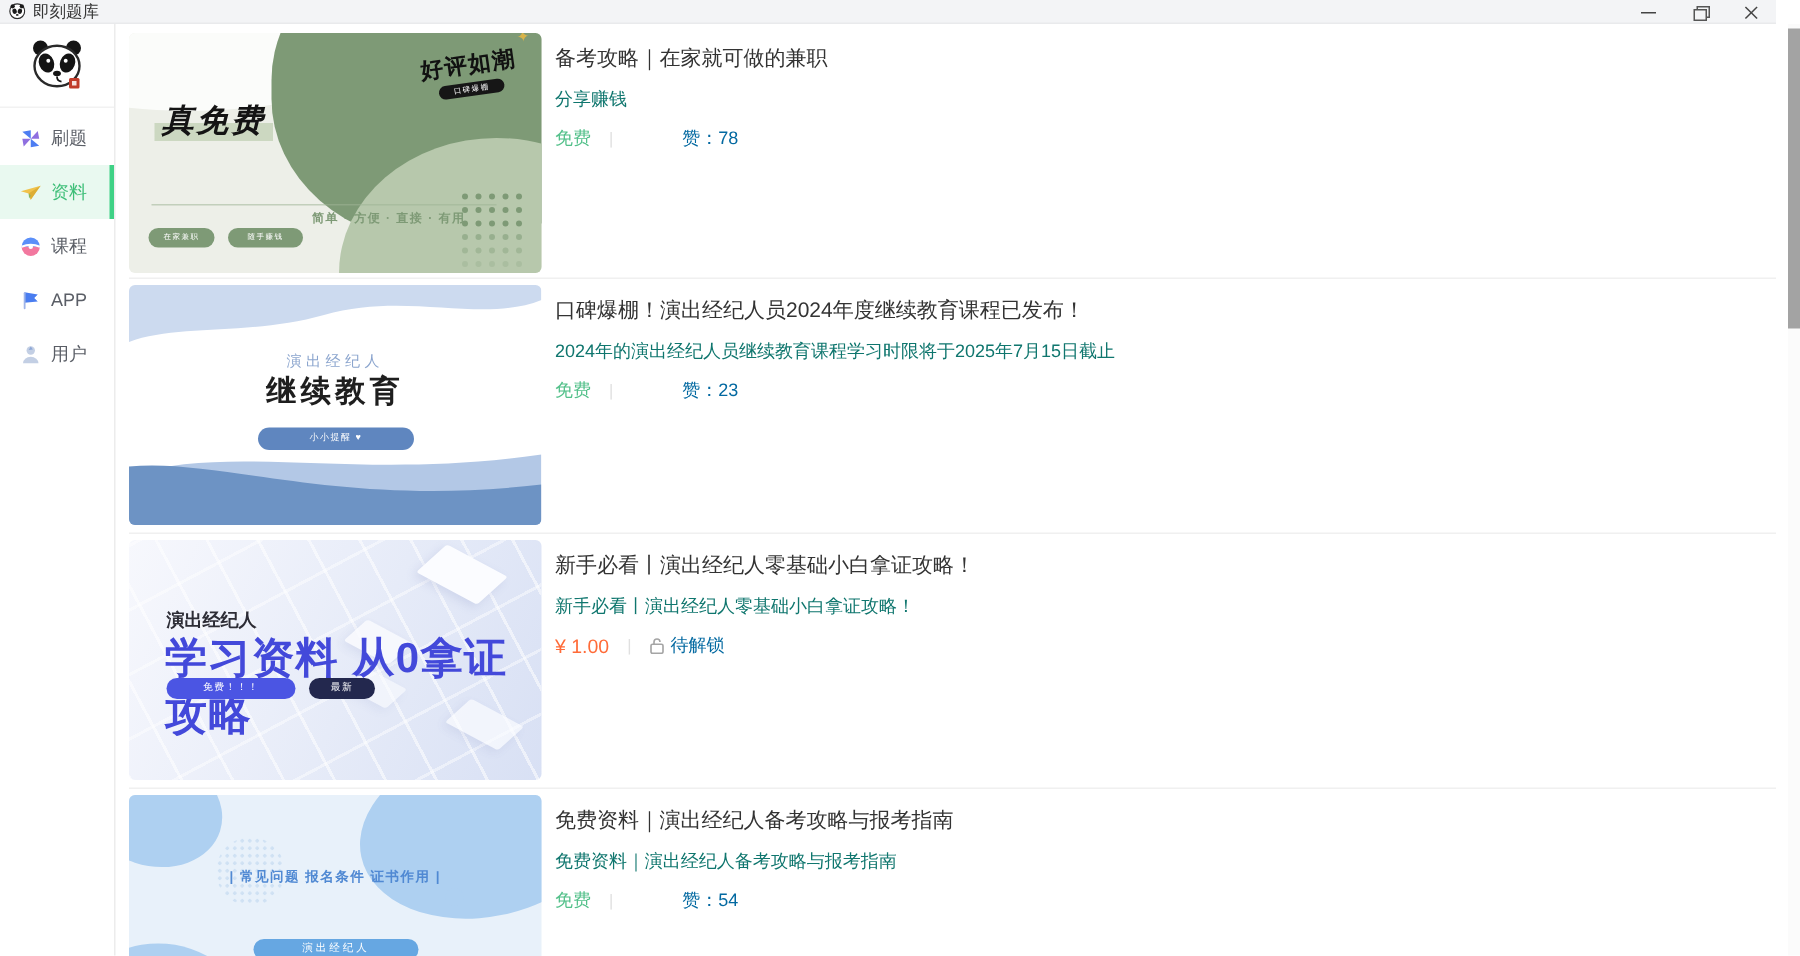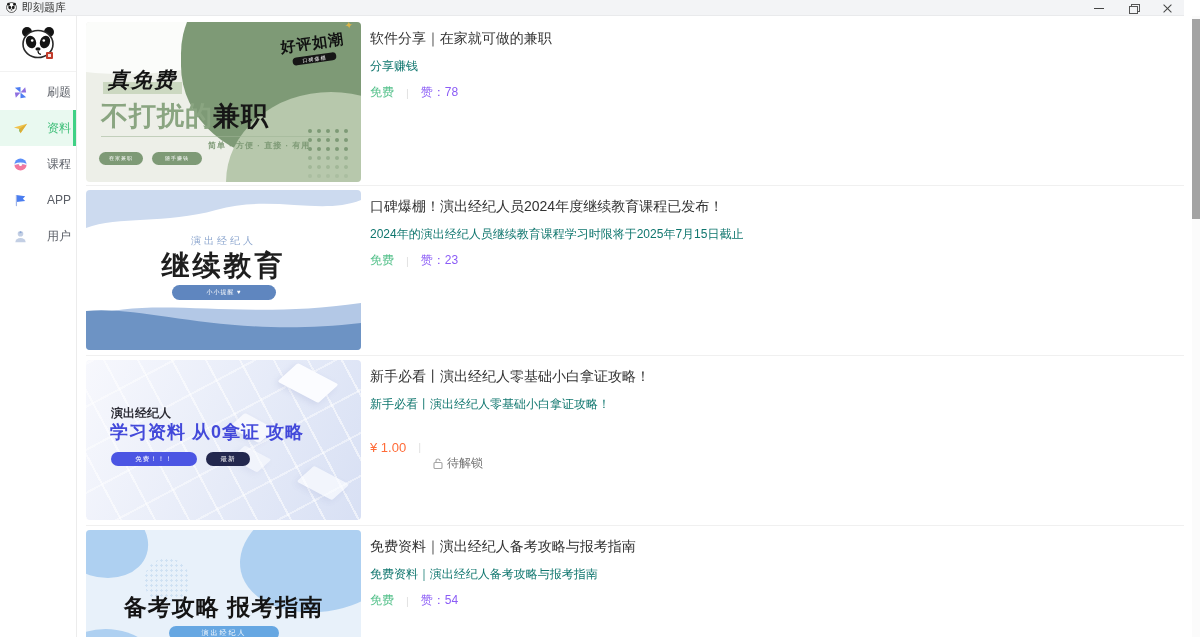--- a/index.html
+++ b/index.html
@@ -20,40 +20,40 @@
   .win-btn.close::before,.win-btn.close::after { content:""; position:absolute; left:12px; top:8px; width:11px; height:1px; background:#444; }
   .win-btn.close::before { transform:rotate(45deg); }
   .win-btn.close::after { transform:rotate(-45deg); }
 
   
   .sidebar { position:absolute; left:0; top:16px; width:77px; height:621px; background:#fff;
     border-right:1px solid #ececec; z-index:40; }
   .logo-box { height:56px; display:flex; align-items:center; justify-content:center;
     border-bottom:1px solid #f2f2f2; }
   .nav { padding-top:2px; }
-  .nav-item { height:36px; display:flex; align-items:center; padding-left:13px; gap:19px;
+  .nav-item { height:36px; display:flex; align-items:center; padding-left:13px; gap:6px;
     font-size:12px; color:#5a5e66; cursor:pointer; position:relative; }
   .nav-item.active { background:#e9f9f0; color:#3fbf79; }
   .nav-item.active::after { content:""; position:absolute; right:0; top:0; width:3px; height:36px; background:#3fd185; }
   .nav-ico { width:15px; height:15px; flex:0 0 15px; }
 
   
   .main { position:absolute; left:78px; top:16px; width:1122px; height:621px; background:#fff; }
   .item { position:absolute; left:8px; width:1100px; height:160px; cursor:pointer; }
   .sep { position:absolute; left:8px; width:1098px; height:1px; background:#f0f0f0; }
   .thumb { position:absolute; left:0; top:0; width:275px; height:160px; border-radius:4px; overflow:hidden; }
   .info { position:absolute; left:284px; top:0; right:20px; }
   .c-title { position:absolute; top:8px; font-size:14px; color:#333; white-space:nowrap; }
   .c-sub { position:absolute; top:36px; font-size:12px; color:#0f766e; white-space:nowrap; }
   .c-meta { position:absolute; top:62px; display:flex; align-items:center; font-size:12px; }
   .tag-free { color:#53c08a; }
   .tag-price { color:#ff6b38; font-size:13px; }
   .meta-div { color:#e0e0e0; margin:0 12px; font-size:11px; }
-  .likes { color:#8b5cf6; }
-  .lock-wrap { display:flex; align-items:center; gap:4px; color:#737373;margin-top:33px; }
+  .likes { color:#0369a1;margin-left:34px; }
+  .lock-wrap { display:flex; align-items:center; gap:4px; color:#0369a1; }
 
   
   .t1 { background:#edefe8; }
   .t1 .blob-dark { position:absolute; right:-55px; top:-65px; width:235px; height:205px;
     background:#7e9a76; border-radius:47%; }
   .t1 .blob-light { position:absolute; right:-75px; bottom:-90px; width:210px; height:180px;
     background:#b7c8ac; border-radius:50%; }
   .t1 .white-top { position:absolute; left:-90px; top:-78px; width:330px; height:128px;
     background:#fbfcfa; border-radius:50%; transform:rotate(-6deg); }
   .t1 .badge { position:absolute; right:16px; top:12px; transform:rotate(-8deg);
@@ -76,39 +76,39 @@
     grid-template-columns:repeat(5,4px); grid-auto-rows:4px; gap:5px; }
   .t1 .dots i { width:4px; height:4px; border-radius:50%; background:#7e9a76; }
   .t1 .dots i.f1 { opacity:.55; } .t1 .dots i.f2 { opacity:.38; } .t1 .dots i.f3 { opacity:.22; }
 
   
   .t2 { background:#fff; }
   .t2 svg.wave { position:absolute; left:0; width:275px; }
   .t2 .wtop { top:0; } .t2 .wbot { bottom:0; }
   .t2 .small { position:absolute; top:44px; width:100%; text-align:center; font-size:10px;
     color:#8ba5ce; letter-spacing:3px; }
-  .t2 .big { position:absolute; top:57px; width:100%; text-align:center; font-size:28px;
+  .t2 .big { position:absolute; top:57px; width:100%; text-align:center; font-size:20px;
     font-weight:900; color:#1e1e1e; letter-spacing:3px; }
   .t2 .pill { position:absolute; top:95px; left:86px; width:104px; height:15px; border-radius:8px;
     background:#5f86bf; color:#fff; font-size:6px; line-height:15px; text-align:center; letter-spacing:1px; }
 
   
   .t3 { background:linear-gradient(115deg,#f7f8fd 0%,#e6ebf8 55%,#d8e0f4 100%); }
   .t3 .tiles { position:absolute; inset:0;
     background:
       repeating-linear-gradient(62deg, rgba(255,255,255,.55) 0 2px, rgba(255,255,255,0) 2px 30px),
       repeating-linear-gradient(-28deg, rgba(255,255,255,.45) 0 2px, rgba(255,255,255,0) 2px 38px); }
   .t3 .tile { position:absolute; background:#fbfcff; box-shadow:0 3px 6px rgba(120,135,190,.18);
     transform:rotate(28deg) skewX(-20deg); border-radius:2px; }
   .t3 .ta { right:30px; top:10px; width:46px; height:26px; }
   .t3 .tb { right:92px; top:58px; width:34px; height:20px; opacity:.8; }
   .t3 .tc { right:18px; bottom:26px; width:40px; height:22px; opacity:.7; }
   .t3 .td { left:150px; bottom:52px; width:30px; height:18px; opacity:.6; }
   .t3 .small { position:absolute; left:25px; top:45px; font-size:12px; font-weight:700; color:#2d2d36; }
-  .t3 .big { position:absolute; left:24px; top:60px; font-size:18px; font-weight:900; color:#4349da; letter-spacing:1px; }
+  .t3 .big { position:absolute; left:24px; top:60px; font-size:28px; font-weight:900; color:#4349da; letter-spacing:1px; }
   .t3 .pill { position:absolute; top:92px; height:14px; border-radius:7px; color:#fff;
     font-size:6.5px; line-height:14px; text-align:center; letter-spacing:1px; }
   .t3 .p1 { left:25px; width:86px; background:#4b55e3; }
   .t3 .p2 { left:120px; width:44px; background:#23284e; }
 
   
   .t4 { background:#e8f1fa; }
   .t4 .b { position:absolute; background:#aed0f1; border-radius:50%; }
   .t4 .b1 { left:-32px; top:-28px; width:95px; height:75px; transform:rotate(18deg); }
   .t4 .b2 { right:-48px; top:-34px; width:170px; height:115px; transform:rotate(-12deg); }
@@ -213,23 +213,20 @@
   <div class="item" style="top:6px">
     <div class="thumb t1">
       <div class="white-top"></div>
       <div class="blob-dark"></div>
       <div class="blob-light"></div>
       <div class="badge">
         <span>好评如潮</span><span class="spark">✦</span>
         <span class="badge-sub">口碑爆棚</span>
       </div>
       <div class="h1">真免费</div>
-      <div class="h2">
-        <span class="grn">不打扰的</span><span class="blk">兼职</span>
-      </div>
       <div class="rule"></div>
       <div class="tagline">简单 · 方便 · 直接 · 有用</div>
       <div class="pill p1">在家兼职</div>
       <div class="pill p2">随手赚钱</div>
       <div class="dots">
         <i></i>
           <i></i>
           <i></i>
           <i></i>
           <i></i>
@@ -254,21 +251,21 @@
           <i class="f2"></i>
           <i class="f2"></i>
         <i class="f3"></i>
           <i class="f3"></i>
           <i class="f3"></i>
           <i class="f3"></i>
           <i class="f3"></i>
       </div>
     </div>
     <div class="info">
-      <div class="c-title">软件分享｜在家就可做的兼职</div>
+      <div class="c-title">备考攻略｜在家就可做的兼职</div>
       <div class="c-sub">分享赚钱</div>
       <div class="c-meta">
         <span class="tag-free">免费</span>
         <span class="meta-div">|</span>
         <span class="likes">赞：78</span>
       </div>
     </div>
   </div>
   <div class="sep" style="top:169px"></div>
 
@@ -327,21 +324,21 @@
   </div>
   <div class="sep" style="top:509px"></div>
 
   <div class="item" style="top:514px">
     <div class="thumb t4">
       <div class="b b1"></div>
       <div class="b b2"></div>
       <div class="b b3"></div>
       <div class="b b4"></div>
       <div class="dotcircle"></div>
-      <div class="big">备考攻略 报考指南</div>
+      <div class="tagline">| 常见问题 报名条件 证书作用 |</div>
       <div class="pill">演出经纪人</div>
     </div>
     <div class="info">
       <div class="c-title">免费资料｜演出经纪人备考攻略与报考指南</div>
       <div class="c-sub">免费资料｜演出经纪人备考攻略与报考指南</div>
       <div class="c-meta">
         <span class="tag-free">免费</span>
         <span class="meta-div">|</span>
         <span class="likes">赞：54</span>
       </div>

